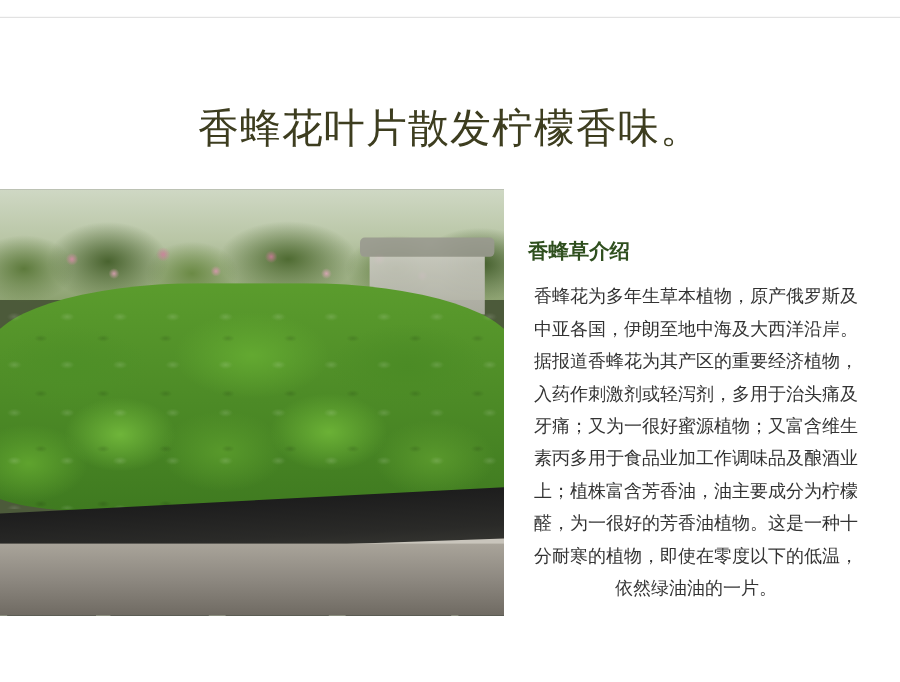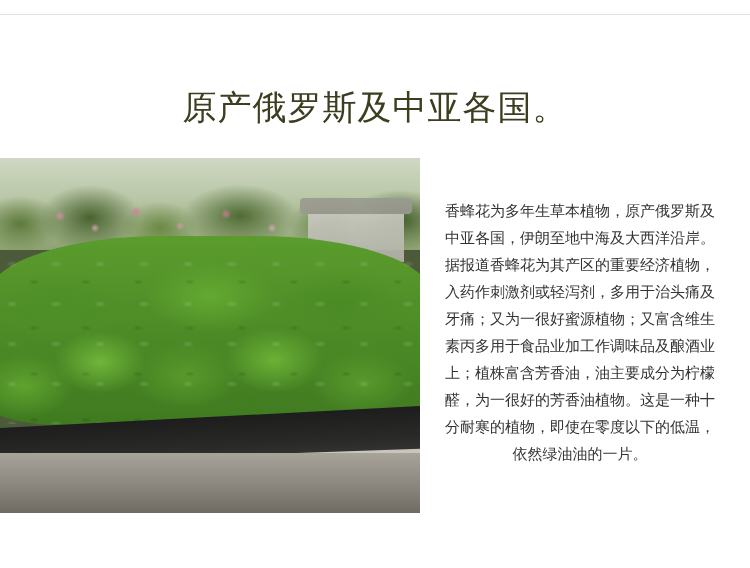--- a/index.html
+++ b/index.html
@@ -197,21 +197,21 @@
     margin: 0;
     text-align: center;
     font-family: "DejaVu Sans", "Liberation Sans", sans-serif;
   }
 </style>
 </head>
 <body>
 
 <div class="top-rule"></div>
 
-<h1 class="headline">原产俄罗斯及中亚各国。</h1>
+<h1 class="headline">香蜂花叶片散发柠檬香味。</h1>
 
 <div class="photo">
   <div class="sky"></div>
   <div class="treeline"></div>
   <div class="blossoms"></div>
   <div class="building"></div>
   <div class="foliage"></div>
   <div class="leaf-tex"></div>
   <div class="pot-row">
     <div class="pot p1"></div>
@@ -219,14 +219,15 @@
     <div class="pot p3"></div>
     <div class="pot p4"></div>
     <div class="pot p5"></div>
   </div>
   <div class="tray"></div>
   <div class="ground-line"></div>
   <div class="ground"></div>
 </div>
 
 <div class="textcol">
+  <h2 class="subtitle">香蜂草介绍</h2>
   <p class="body-text">香蜂花为多年生草本植物，原产俄罗斯及中亚各国，伊朗至地中海及大西洋沿岸。据报道香蜂花为其产区的重要经济植物，入药作刺激剂或轻泻剂，多用于治头痛及牙痛；又为一很好蜜源植物；又富含维生素丙多用于食品业加工作调味品及酿酒业上；植株富含芳香油，油主要成分为柠檬醛，为一很好的芳香油植物。这是一种十分耐寒的植物，即使在零度以下的低温，依然绿油油的一片。</p>
 </div>
 
 </body></html>

